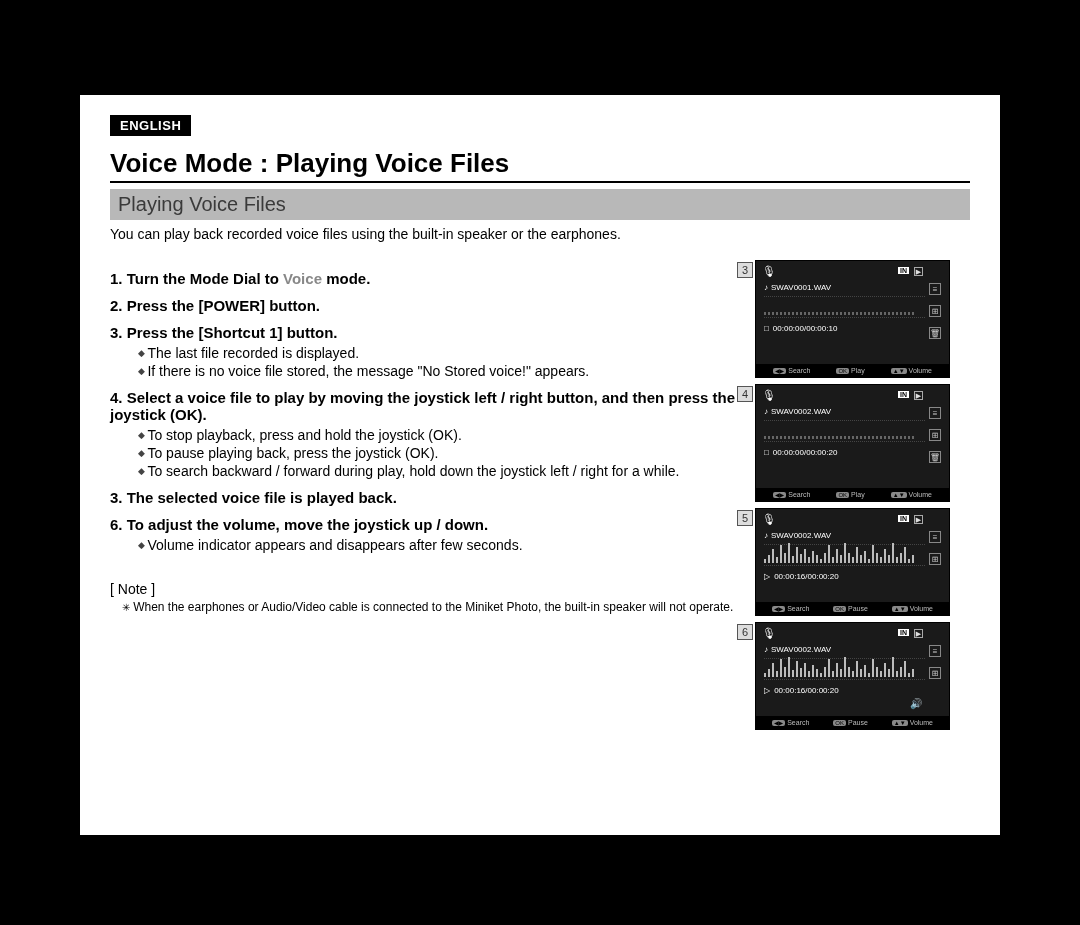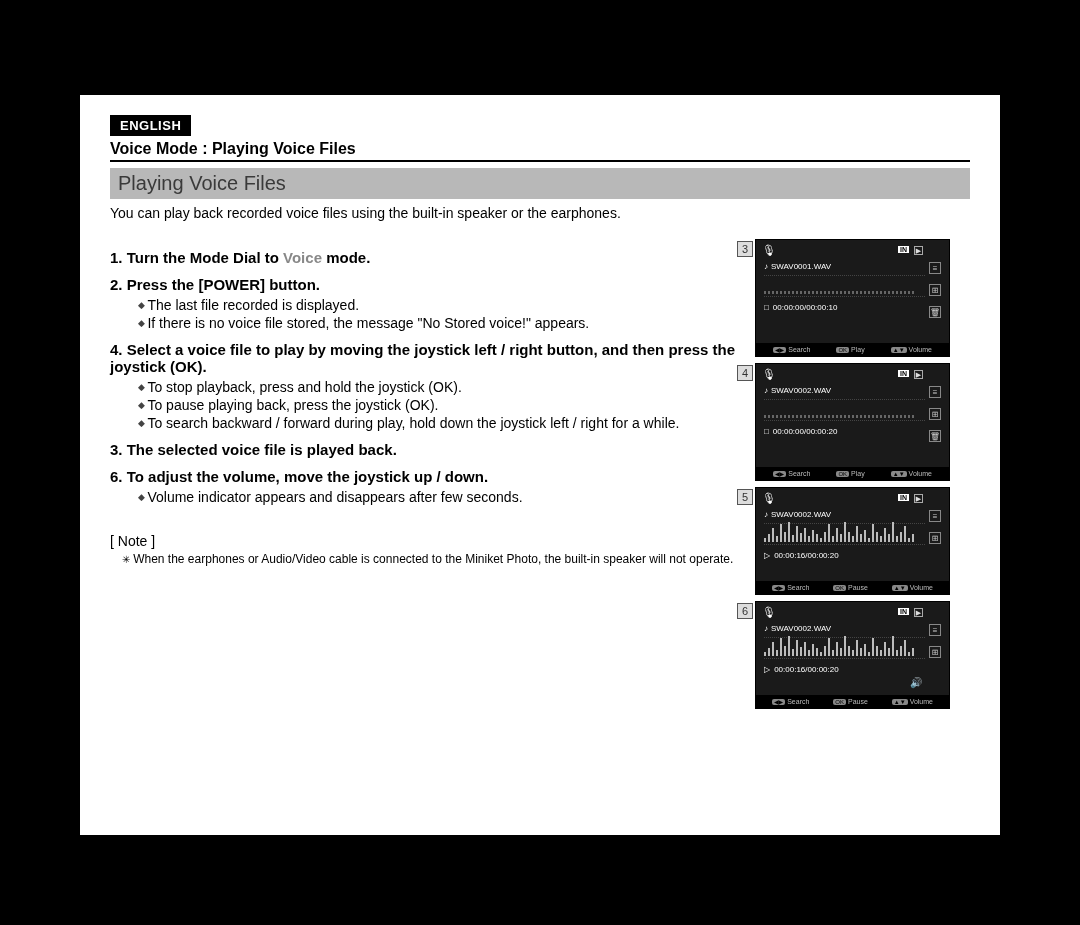--- a/index.html
+++ b/index.html
@@ -23,23 +23,23 @@
   .lang-badge {
     display: inline-block;
     background: #000;
     color: #fff;
     font-weight: bold;
     font-size: 13px;
     padding: 3px 10px;
     letter-spacing: 0.5px;
   }
   .main-title {
-    font-size: 16px;
+    font-size: 26px;
     font-weight: bold;
-    margin-top: 4px;
+    margin-top: 12px;
     border-bottom: 2px solid #000;
     padding-bottom: 2px;
   }
   .subtitle-bar {
     background: #b8b8b8;
     color: #3a3a3a;
     font-size: 20px;
     padding: 4px 8px;
     margin-top: 6px;
   }
@@ -245,20 +245,21 @@
 
   <div class="content-row">
     <div class="left-col">
 
       <div class="step">
         <span>1. Turn the Mode Dial to </span><span class="mode-word">Voice</span><span> mode.</span>
       </div>
 
       <div class="step">2. Press the [POWER] button.</div>
 
+      <div class="step">3. Press the [Shortcut 1] button.</div>
       <ul class="sub-list">
         <li>The last file recorded is displayed.</li>
         <li>If there is no voice file stored, the message "No Stored voice!" appears.</li>
       </ul>
 
       <div class="step">4. Select a voice file to play by moving the joystick left / right button, and then press the joystick (OK).</div>
       <ul class="sub-list">
         <li>To stop playback, press and hold the joystick (OK).</li>
         <li>To pause playing back, press the joystick (OK).</li>
         <li>To search backward / forward during play, hold down the joystick left / right for a while.</li>

